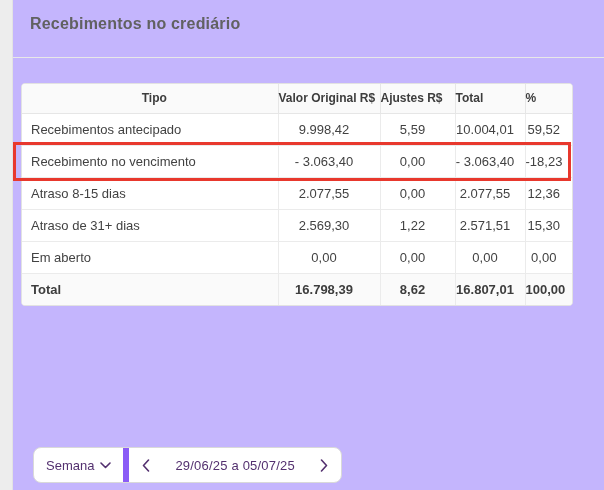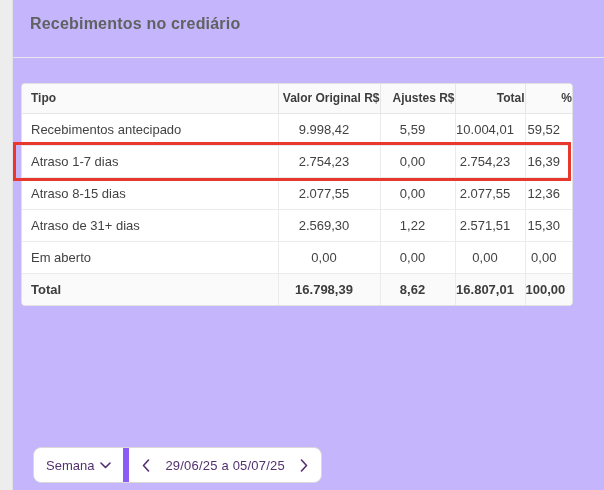--- a/index.html
+++ b/index.html
@@ -48,25 +48,25 @@
   col.c-valor { width: 102px; }
   col.c-ajustes { width: 75px; }
   col.c-total { width: 70px; }
   col.c-pct { width: 47px; }
   th {
     height: 29px;
     background: #fafafa;
     font-size: 12px;
     font-weight: bold;
     color: #3d3d3d;
-    text-align: right;
+    text-align: left;
     border-bottom: 1px solid #e6e6e6;
     white-space: nowrap;
   }
-  th.first { text-align: left; padding-left: 9px; }
+  th.first { text-align: center; padding-left: 9px; }
   th + th { border-left: 1px solid #e6e6e6; }
   td {
     height: 32px;
     font-size: 13px;
     color: #424242;
     text-align: center;
     padding-right: 10px;
     border-bottom: 1px solid #ebebeb;
     white-space: nowrap;
   }
@@ -100,21 +100,21 @@
     border: none;
     border-right: 6px solid #8b5cf6;
     color: var(--accent_purple, #53306f);
     font-family: inherit;
     font-size: 13px;
     cursor: pointer;
   }
   .seg-right {
     display: flex;
     align-items: center;
-    gap: 15px;
+    gap: 25px;
     padding: 0 13px;
     color: var(--accent_purple, #53306f);
     font-size: 13px;
   }
   .arrow-btn {
     display: flex;
     align-items: center;
     justify-content: center;
     background: none;
     border: none;
@@ -155,26 +155,26 @@
           </tr>
       </thead>
       <tbody>
           <tr>
             <td class="first">Recebimentos antecipado</td>
             <td>9.998,42</td>
             <td>5,59</td>
             <td>10.004,01</td>
             <td>59,52</td>
           </tr>
-          <tr>
-            <td class="first">Atraso 1-7 dias</td>
-            <td>2.754,23</td>
-            <td>0,00</td>
-            <td>2.754,23</td>
-            <td>16,39</td>
+          <tr class="highlighted">
+            <td class="first">Recebimento no vencimento</td>
+            <td>- 3.063,40</td>
+            <td>0,00</td>
+            <td>- 3.063,40</td>
+            <td>-18,23</td>
           </tr>
           <tr>
             <td class="first">Atraso 8-15 dias</td>
             <td>2.077,55</td>
             <td>0,00</td>
             <td>2.077,55</td>
             <td>12,36</td>
           </tr>
           <tr>
             <td class="first">Atraso de 31+ dias</td>

